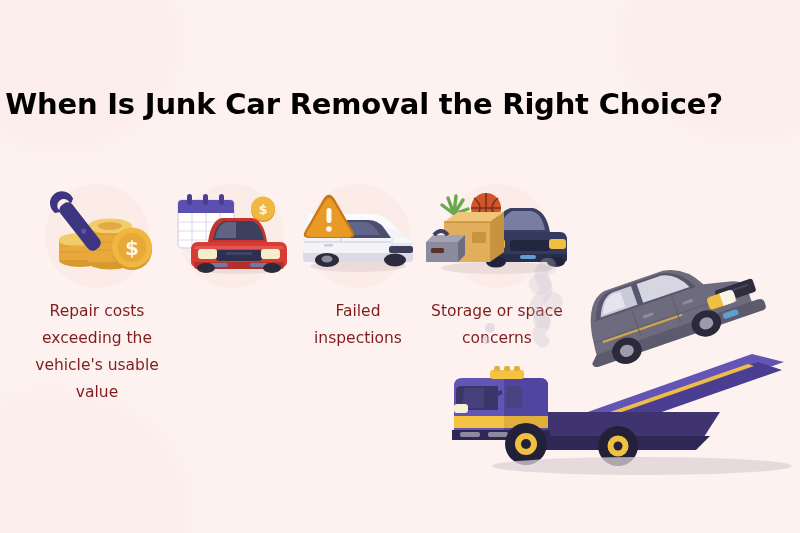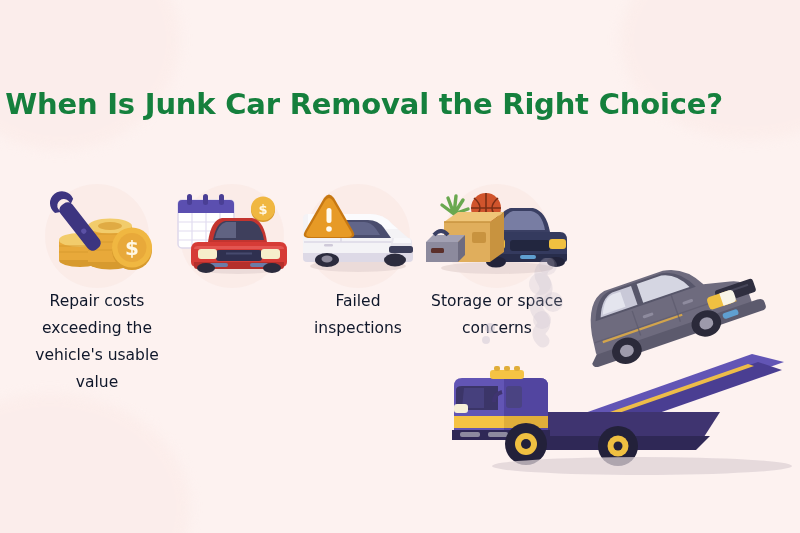--- a/index.html
+++ b/index.html
@@ -30,21 +30,21 @@
   #page-title {
     position: absolute;
     top: 68px;
     left: 0;
     width: 728px;
     text-align: center;
     font-family: "DejaVu Sans", sans-serif;
     font-size: 29px;
     font-weight: bold;
     letter-spacing: -.2px;
-    color: #15803d;
+    color: #000000;
   }
   
   .reason {
     position: absolute;
     top: 180px;
     text-align: center;
   }
   .reason-art {
     position: relative;
     height: 100px;
@@ -55,25 +55,25 @@
     left: 50%;
     top: 4px;
     transform: translateX(-50%);
     width: 104px;
     height: 104px;
     border-radius: 50%;
     background: #f9e9e6;
     opacity: .75;
   }
   .reason-label {
-    margin-top: 8px;
+    margin-top: 18px;
     font-family: "DejaVu Sans", sans-serif;
     font-size: 15.5px;
     line-height: 27px;
-    color: #0f172a;
+    color: #7f1d1d;
   }
   #reason-0 { left: 26px;  width: 142px; }
   #reason-1 { left: 170px; width: 124px; }
   #reason-2 { left: 296px; width: 124px; }
   #reason-3 { left: 422px; width: 150px; }
 
   .art-svg {
     position: absolute;
     left: 50%;
     transform: translateX(-50%);

